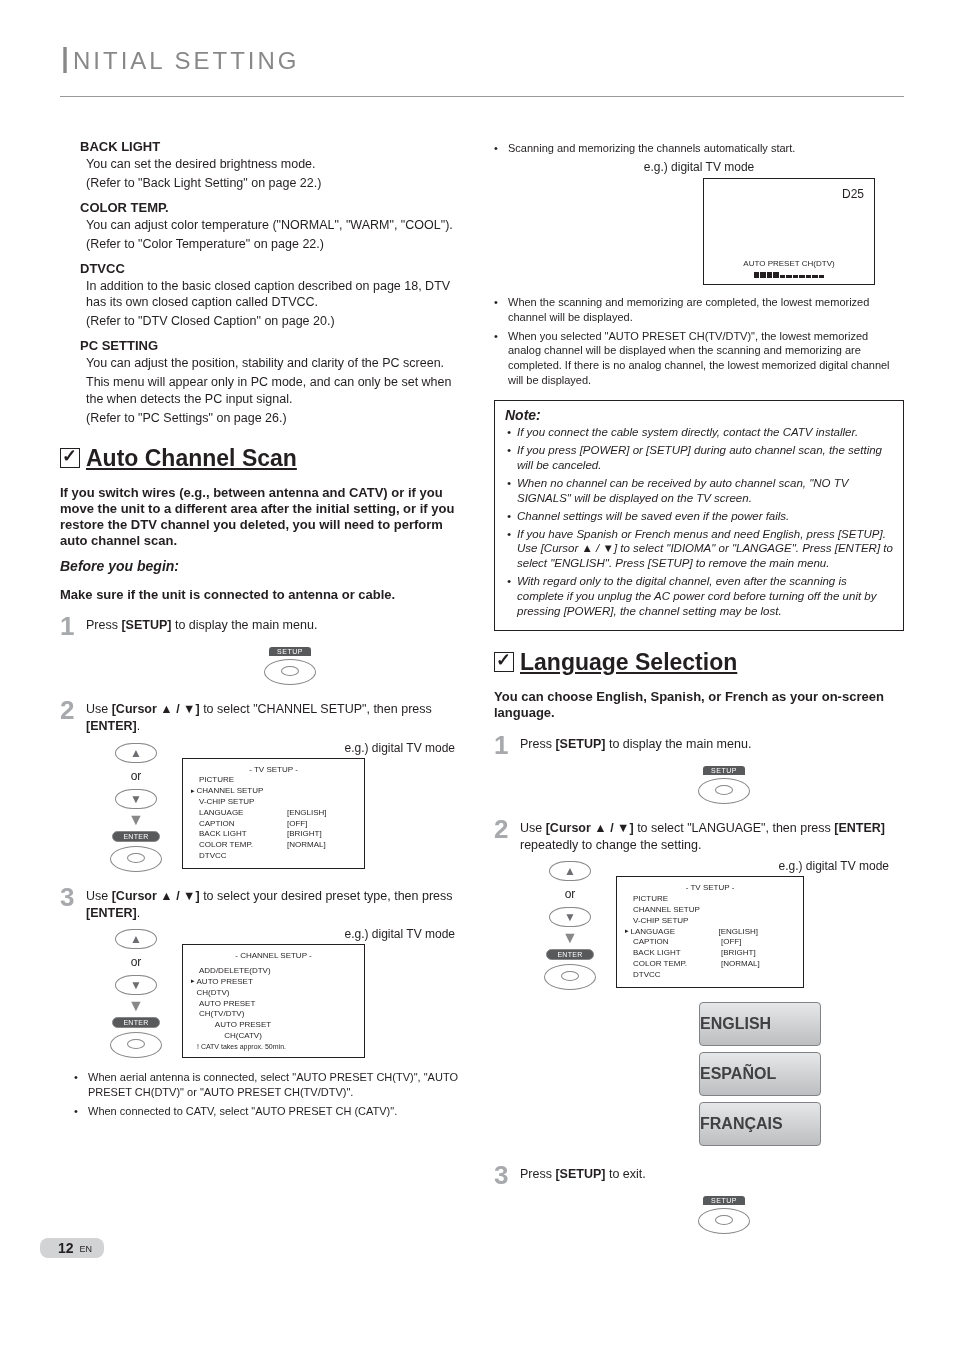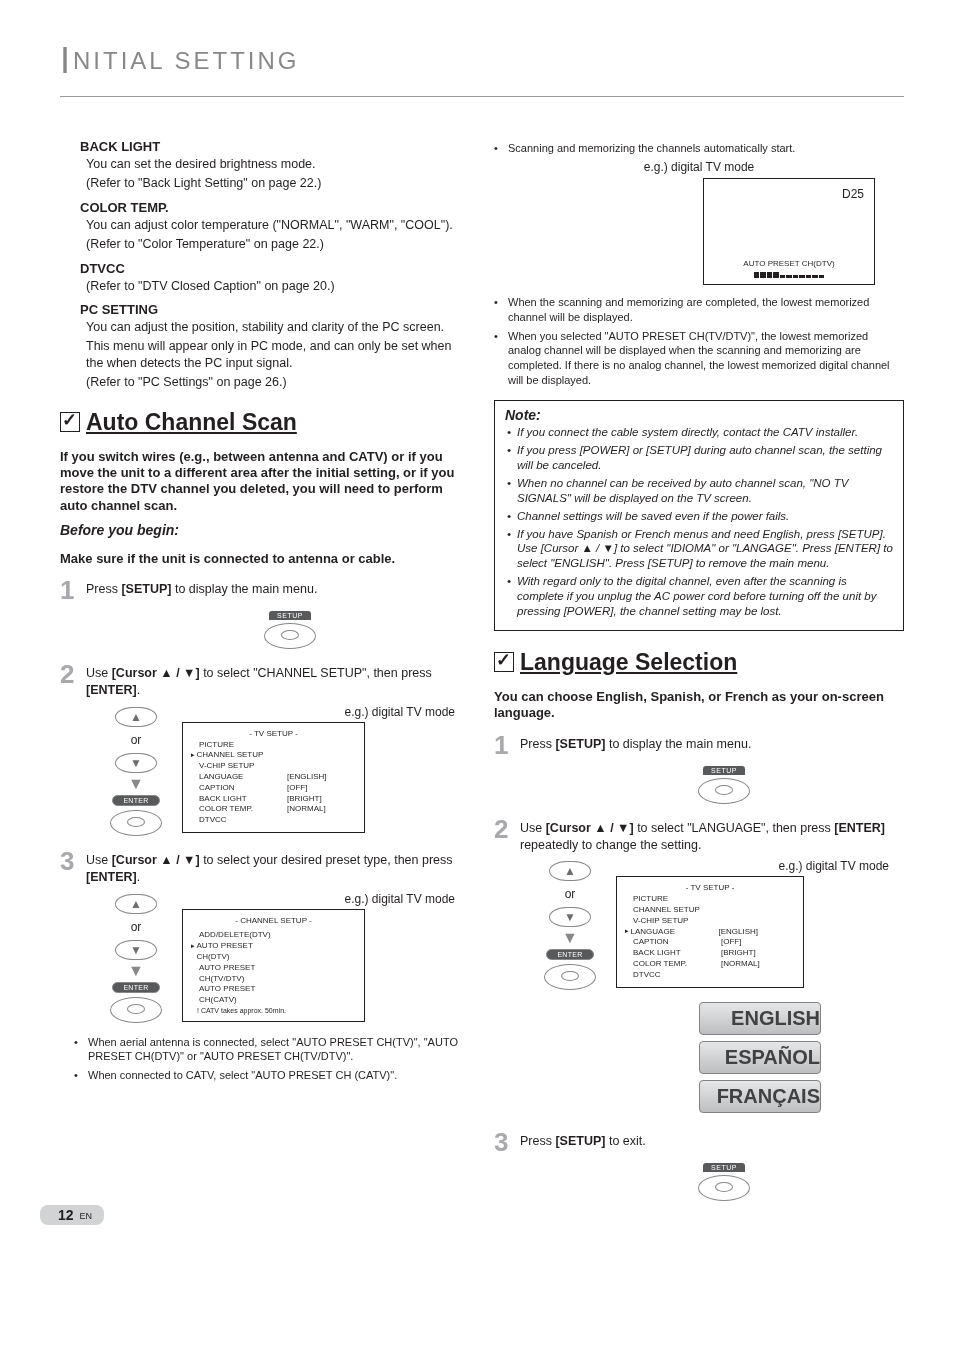--- a/index.html
+++ b/index.html
@@ -254,24 +254,24 @@
     position: absolute;
     left: 2px;
   }
   .lang-btn {
     display: block;
     width: 120px;
     margin: 6px auto;
     background: linear-gradient(#e6e7e8, #bcbec0);
     border: 1px solid #808285;
     border-radius: 4px;
-    text-align: right;
-    font-weight: bold;
-    font-size: 20px;
-    padding: 4px 0;
+    text-align: left;
+    font-weight: bold;
+    font-size: 16px;
+    padding: 12px 0;
     color: #414042;
   }
   .remote-col {
     display: flex;
     flex-direction: column;
     align-items: center;
   }
   .setup-btn {
     display: inline-block;
     background: #58595b;
@@ -324,20 +324,21 @@
 
       <div class="sub-head">BACK LIGHT</div>
       <p class="body-text">You can set the desired brightness mode.</p>
       <p class="body-text">(Refer to "Back Light Setting" on page 22.)</p>
 
       <div class="sub-head">COLOR TEMP.</div>
       <p class="body-text">You can adjust color temperature ("NORMAL", "WARM", "COOL").</p>
       <p class="body-text">(Refer to "Color Temperature" on page 22.)</p>
 
       <div class="sub-head">DTVCC</div>
+      <p class="body-text">In addition to the basic closed caption described on page 18, DTV has its own closed caption called DTVCC.</p>
       <p class="body-text">(Refer to "DTV Closed Caption" on page 20.)</p>
 
       <div class="sub-head">PC SETTING</div>
       <p class="body-text">You can adjust the position, stability and clarity of the PC screen.</p>
       <p class="body-text">This menu will appear only in PC mode, and can only be set when the when detects the PC input signal.</p>
       <p class="body-text">(Refer to "PC Settings" on page 26.)</p>
 
       <div class="section-title"><span class="check"></span><span>Auto Channel Scan</span></div>
       <p class="section-intro">If you switch wires (e.g., between antenna and CATV) or if you move the unit to a different area after the initial setting, or if you restore the DTV channel you deleted, you will need to perform auto channel scan.</p>
       <div class="before-begin">Before you begin:</div>
@@ -431,21 +432,21 @@
                   <span class="val"></span>
                 </div>
                 <div class="osd-row osd-sel" style="padding-left: 8px;">
                   <span class="lab">AUTO PRESET CH(DTV)</span>
                   <span class="val"></span>
                 </div>
                 <div class="osd-row" style="padding-left: 8px;">
                   <span class="lab">AUTO PRESET CH(TV/DTV)</span>
                   <span class="val"></span>
                 </div>
-                <div class="osd-row" style="padding-left: 8px;">
+                <div class="osd-row" style="padding-left: 8px; text-align: center;">
                   <span class="lab">AUTO PRESET CH(CATV)</span>
                   <span class="val"></span>
                 </div>
               </div>
             <div class="small-remark" style="padding-left:6px">! CATV takes approx. 50min.</div>
           </div>
         </div>
       </div>
 
       <ul class="bullets" id="left-bullets" style="margin-left:14px">

